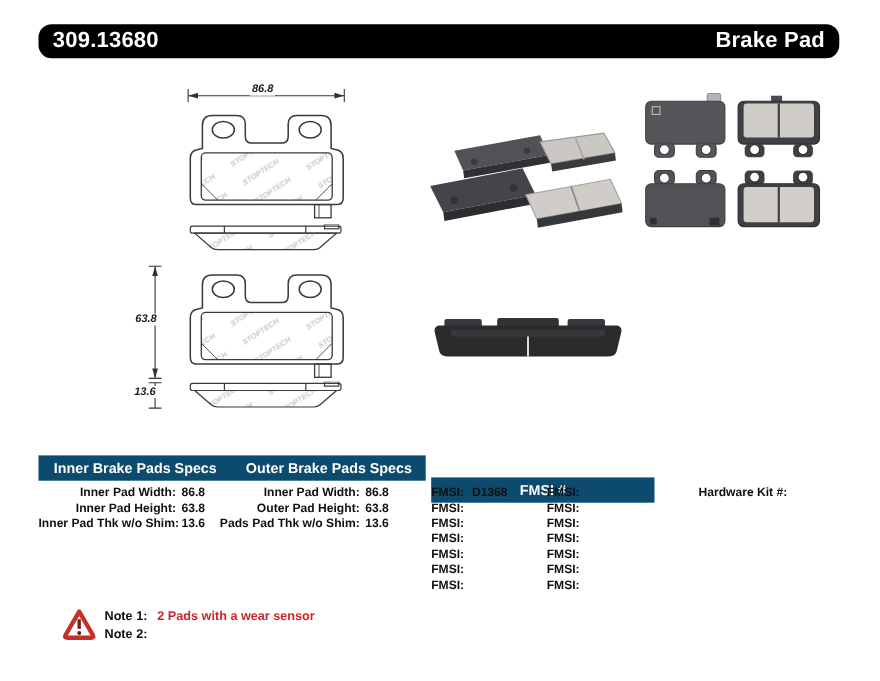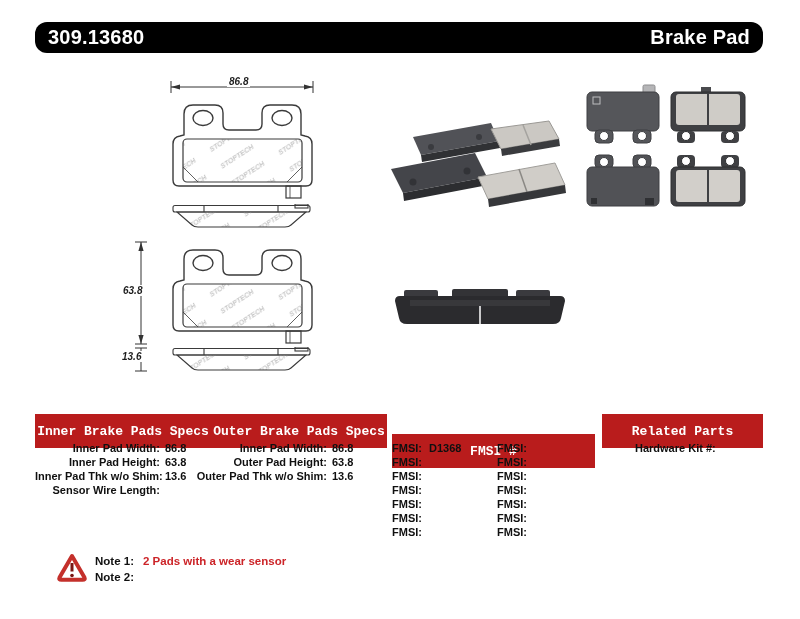--- a/index.html
+++ b/index.html
@@ -8,22 +8,22 @@
   
   .title-bar{position:absolute;left:35px;top:22px;width:728px;height:31px;
     background:#000;color:#fff;display:flex;justify-content:space-between;
     align-items:center;padding:0 13px;box-sizing:border-box;
     font-size:20px;font-weight:bold;letter-spacing:.2px;border-radius:12px;}
   
   .dim{position:absolute;font-size:10px;font-weight:bold;font-style:italic;
     color:#1c1c1c;background:#fff;padding:0 2px;line-height:11px;z-index:3;}
   .drawing{position:absolute;z-index:1;}
   
-  .th{position:absolute;top:414px;height:34px;background:#b91c1c;color:#fff;
-    font-weight:bold;font-size:13px;display:flex;align-items:center;font-family:Liberation Mono, monospace;}
+  .th{position:absolute;top:414px;height:23px;background:#0c4a6e;color:#fff;
+    font-weight:bold;font-size:13px;display:flex;align-items:center;}
   .th-left{left:35px;width:352px;}
   .th-left span{width:50%;text-align:center;}
   .th-fmsi{left:392px;width:203px;justify-content:center;margin-top:20px;}
   .th-related{left:602px;width:161px;justify-content:center;}
   
   .spec-col{position:absolute;top:441px;font-size:11px;font-weight:bold;color:#101010;}
   .spec-row{display:flex;height:14px;line-height:14px;white-space:nowrap;}
   .spec-row .lbl{display:inline-block;text-align:right;}
   .inner-col{left:35px;}  .inner-col .lbl{width:125px;}
   .outer-col{left:187px;} .outer-col .lbl{width:140px;}
@@ -191,54 +191,47 @@
     <line x1="90" y1="22" x2="90" y2="40" stroke="#ffffff" stroke-width="1.5"></line>
   </svg>
 
   <div class="th th-left">
     <span>Inner Brake Pads Specs</span>
     <span>Outer Brake Pads Specs</span>
   </div>
   <div class="th th-fmsi">
     <span>FMSI #</span>
   </div>
-  <div class="th th-related">
-    <span>Related Parts</span>
-  </div>
 
   <div class="spec-col inner-col">
     <div class="spec-row">
       <span class="lbl">Inner Pad Width:</span>
       <span class="val">86.8</span>
     </div>
     <div class="spec-row">
       <span class="lbl">Inner Pad Height:</span>
       <span class="val">63.8</span>
     </div>
     <div class="spec-row">
       <span class="lbl">Inner Pad Thk w/o Shim:</span>
       <span class="val">13.6</span>
     </div>
-    <div class="spec-row">
-      <span class="lbl">Sensor Wire Length:</span>
-      <span class="val"></span>
-    </div>
   </div>
 
   <div class="spec-col outer-col">
     <div class="spec-row">
       <span class="lbl">Inner Pad Width:</span>
       <span class="val">86.8</span>
     </div>
     <div class="spec-row">
       <span class="lbl">Outer Pad Height:</span>
       <span class="val">63.8</span>
     </div>
     <div class="spec-row">
-      <span class="lbl">Outer Pad Thk w/o Shim:</span>
+      <span class="lbl">Pads Pad Thk w/o Shim:</span>
       <span class="val">13.6</span>
     </div>
   </div>
 
   <div class="fmsi-col">
     <div class="fmsi-row">
       <span class="fl">FMSI:</span>
       <span class="fv">D1368</span>
       <span class="fl">FMSI:</span>
       <span class="fv"></span>

